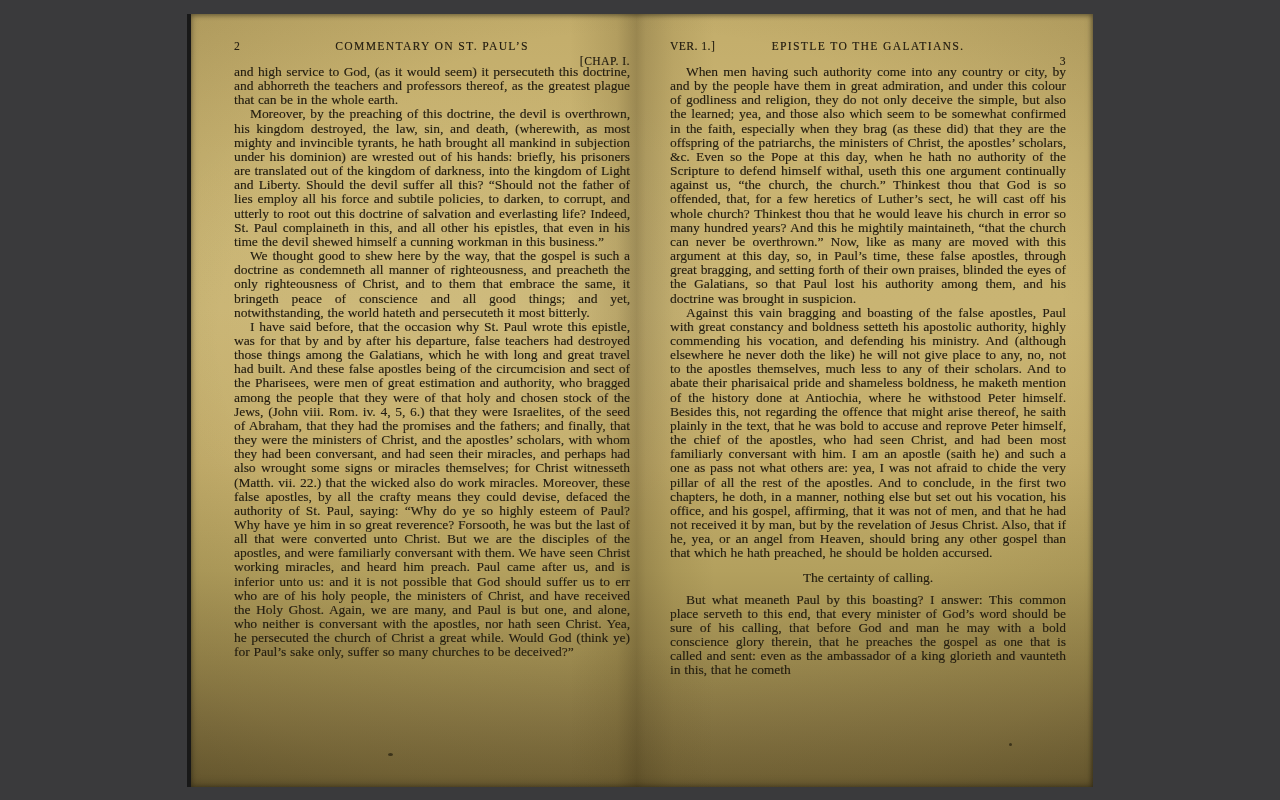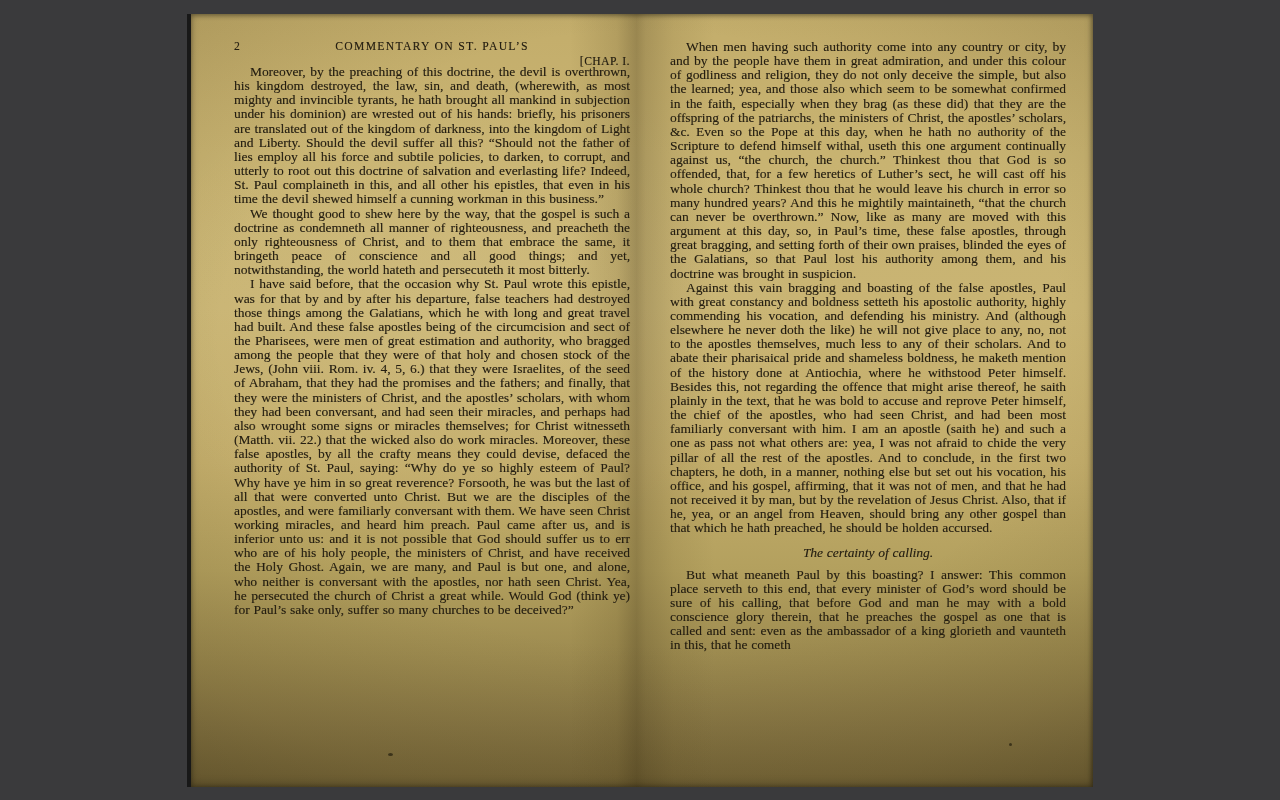--- a/index.html
+++ b/index.html
@@ -85,21 +85,20 @@
   .page-body p {
     margin: 0;
     text-indent: 16px;
   }
   .page-body p.continuation {
     text-indent: 0;
   }
 
   .section-heading {
     text-align: center;
-    font-style: italic;
     font-size: 13.4px;
     margin: 11px 0 7px 0;
     text-shadow: 0.3px 0.3px 0.45px rgba(46,36,14,0.42);
   }
 
   .speck {
     position: absolute;
     background: #2a2310;
     border-radius: 50%;
     opacity: 0.75;
@@ -113,27 +112,33 @@
 <div class="stage">
   <div class="book">
 
     <div class="page page-left">
       <div class="running-head">
         <span class="rh-left">2</span>
         <span>COMMENTARY ON ST. PAUL’S</span>
         <span class="rh-right">[CHAP. I.</span>
       </div>
       <div class="page-body">
+        <p class="continuation">and high service to God, (as it would seem) it persecuteth this doctrine, and abhorreth the teachers and professors thereof, as the greatest plague that can be in the whole earth.</p>
         <p>Moreover, by the preaching of this doctrine, the devil is overthrown, his kingdom destroyed, the law, sin, and death, (wherewith, as most mighty and invincible tyrants, he hath brought all mankind in subjection under his dominion) are wrested out of his hands: briefly, his prisoners are translated out of the kingdom of darkness, into the kingdom of Light and Liberty. Should the devil suffer all this? “Should not the father of lies employ all his force and subtile policies, to darken, to corrupt, and utterly to root out this doctrine of salvation and everlasting life? Indeed, St. Paul complaineth in this, and all other his epistles, that even in his time the devil shewed himself a cunning workman in this business.”</p>
         <p>We thought good to shew here by the way, that the gospel is such a doctrine as condemneth all manner of righteousness, and preacheth the only righteousness of Christ, and to them that embrace the same, it bringeth peace of conscience and all good things; and yet, notwithstanding, the world hateth and persecuteth it most bitterly.</p>
         <p>I have said before, that the occasion why St. Paul wrote this epistle, was for that by and by after his departure, false teachers had destroyed those things among the Galatians, which he with long and great travel had built. And these false apostles being of the circumcision and sect of the Pharisees, were men of great estimation and authority, who bragged among the people that they were of that holy and chosen stock of the Jews, (John viii. Rom. iv. 4, 5, 6.) that they were Israelites, of the seed of Abraham, that they had the promises and the fathers; and finally, that they were the ministers of Christ, and the apostles’ scholars, with whom they had been conversant, and had seen their miracles, and perhaps had also wrought some signs or miracles themselves; for Christ witnesseth (Matth. vii. 22.) that the wicked also do work miracles. Moreover, these false apostles, by all the crafty means they could devise, defaced the authority of St. Paul, saying: “Why do ye so highly esteem of Paul? Why have ye him in so great reverence? Forsooth, he was but the last of all that were converted unto Christ. But we are the disciples of the apostles, and were familiarly conversant with them. We have seen Christ working miracles, and heard him preach. Paul came after us, and is inferior unto us: and it is not possible that God should suffer us to err who are of his holy people, the ministers of Christ, and have received the Holy Ghost. Again, we are many, and Paul is but one, and alone, who neither is conversant with the apostles, nor hath seen Christ. Yea, he persecuted the church of Christ a great while. Would God (think ye) for Paul’s sake only, suffer so many churches to be deceived?”</p>
       </div>
     </div>
 
     <div class="page page-right">
+      <div class="running-head">
+        <span class="rh-left">VER. 1.]</span>
+        <span>EPISTLE TO THE GALATIANS.</span>
+        <span class="rh-right">3</span>
+      </div>
       <div class="page-body">
         <p>When men having such authority come into any country or city, by and by the people have them in great admiration, and under this colour of godliness and religion, they do not only deceive the simple, but also the learned; yea, and those also which seem to be somewhat confirmed in the faith, especially when they brag (as these did) that they are the offspring of the patriarchs, the ministers of Christ, the apostles’ scholars, &amp;c. Even so the Pope at this day, when he hath no authority of the Scripture to defend himself withal, useth this one argument continually against us, “the church, the church.” Thinkest thou that God is so offended, that, for a few heretics of Luther’s sect, he will cast off his whole church? Thinkest thou that he would leave his church in error so many hundred years? And this he mightily maintaineth, “that the church can never be overthrown.” Now, like as many are moved with this argument at this day, so, in Paul’s time, these false apostles, through great bragging, and setting forth of their own praises, blinded the eyes of the Galatians, so that Paul lost his authority among them, and his doctrine was brought in suspicion.</p>
         <p>Against this vain bragging and boasting of the false apostles, Paul with great constancy and boldness setteth his apostolic authority, highly commending his vocation, and defending his ministry. And (although elsewhere he never doth the like) he will not give place to any, no, not to the apostles themselves, much less to any of their scholars. And to abate their pharisaical pride and shameless boldness, he maketh mention of the history done at Antiochia, where he withstood Peter himself. Besides this, not regarding the offence that might arise thereof, he saith plainly in the text, that he was bold to accuse and reprove Peter himself, the chief of the apostles, who had seen Christ, and had been most familiarly conversant with him. I am an apostle (saith he) and such a one as pass not what others are: yea, I was not afraid to chide the very pillar of all the rest of the apostles. And to conclude, in the first two chapters, he doth, in a manner, nothing else but set out his vocation, his office, and his gospel, affirming, that it was not of men, and that he had not received it by man, but by the revelation of Jesus Christ. Also, that if he, yea, or an angel from Heaven, should bring any other gospel than that which he hath preached, he should be holden accursed.</p>
         <div class="section-heading">The certainty of calling.</div>
         <p>But what meaneth Paul by this boasting? I answer: This common place serveth to this end, that every minister of God’s word should be sure of his calling, that before God and man he may with a bold conscience glory therein, that he preaches the gospel as one that is called and sent: even as the ambassador of a king glorieth and vaunteth in this, that he cometh</p>
       </div>
     </div>
 
     <span class="speck speck-1"></span>
     <span class="speck speck-2"></span>

